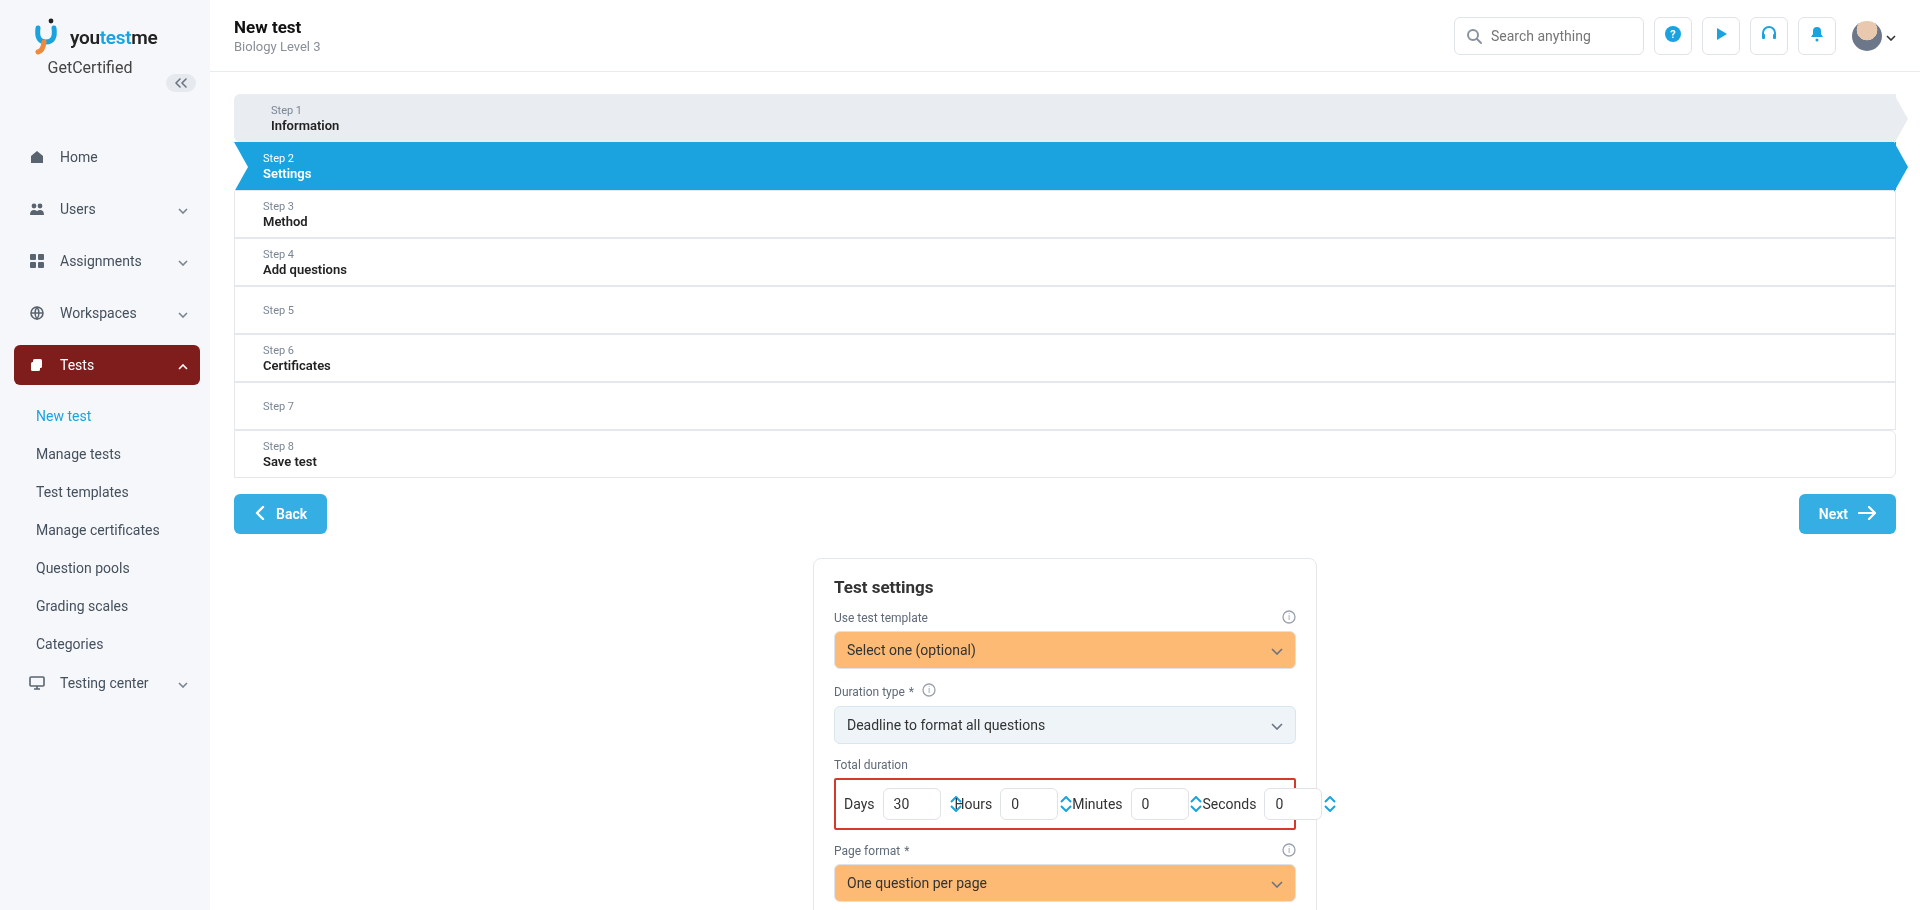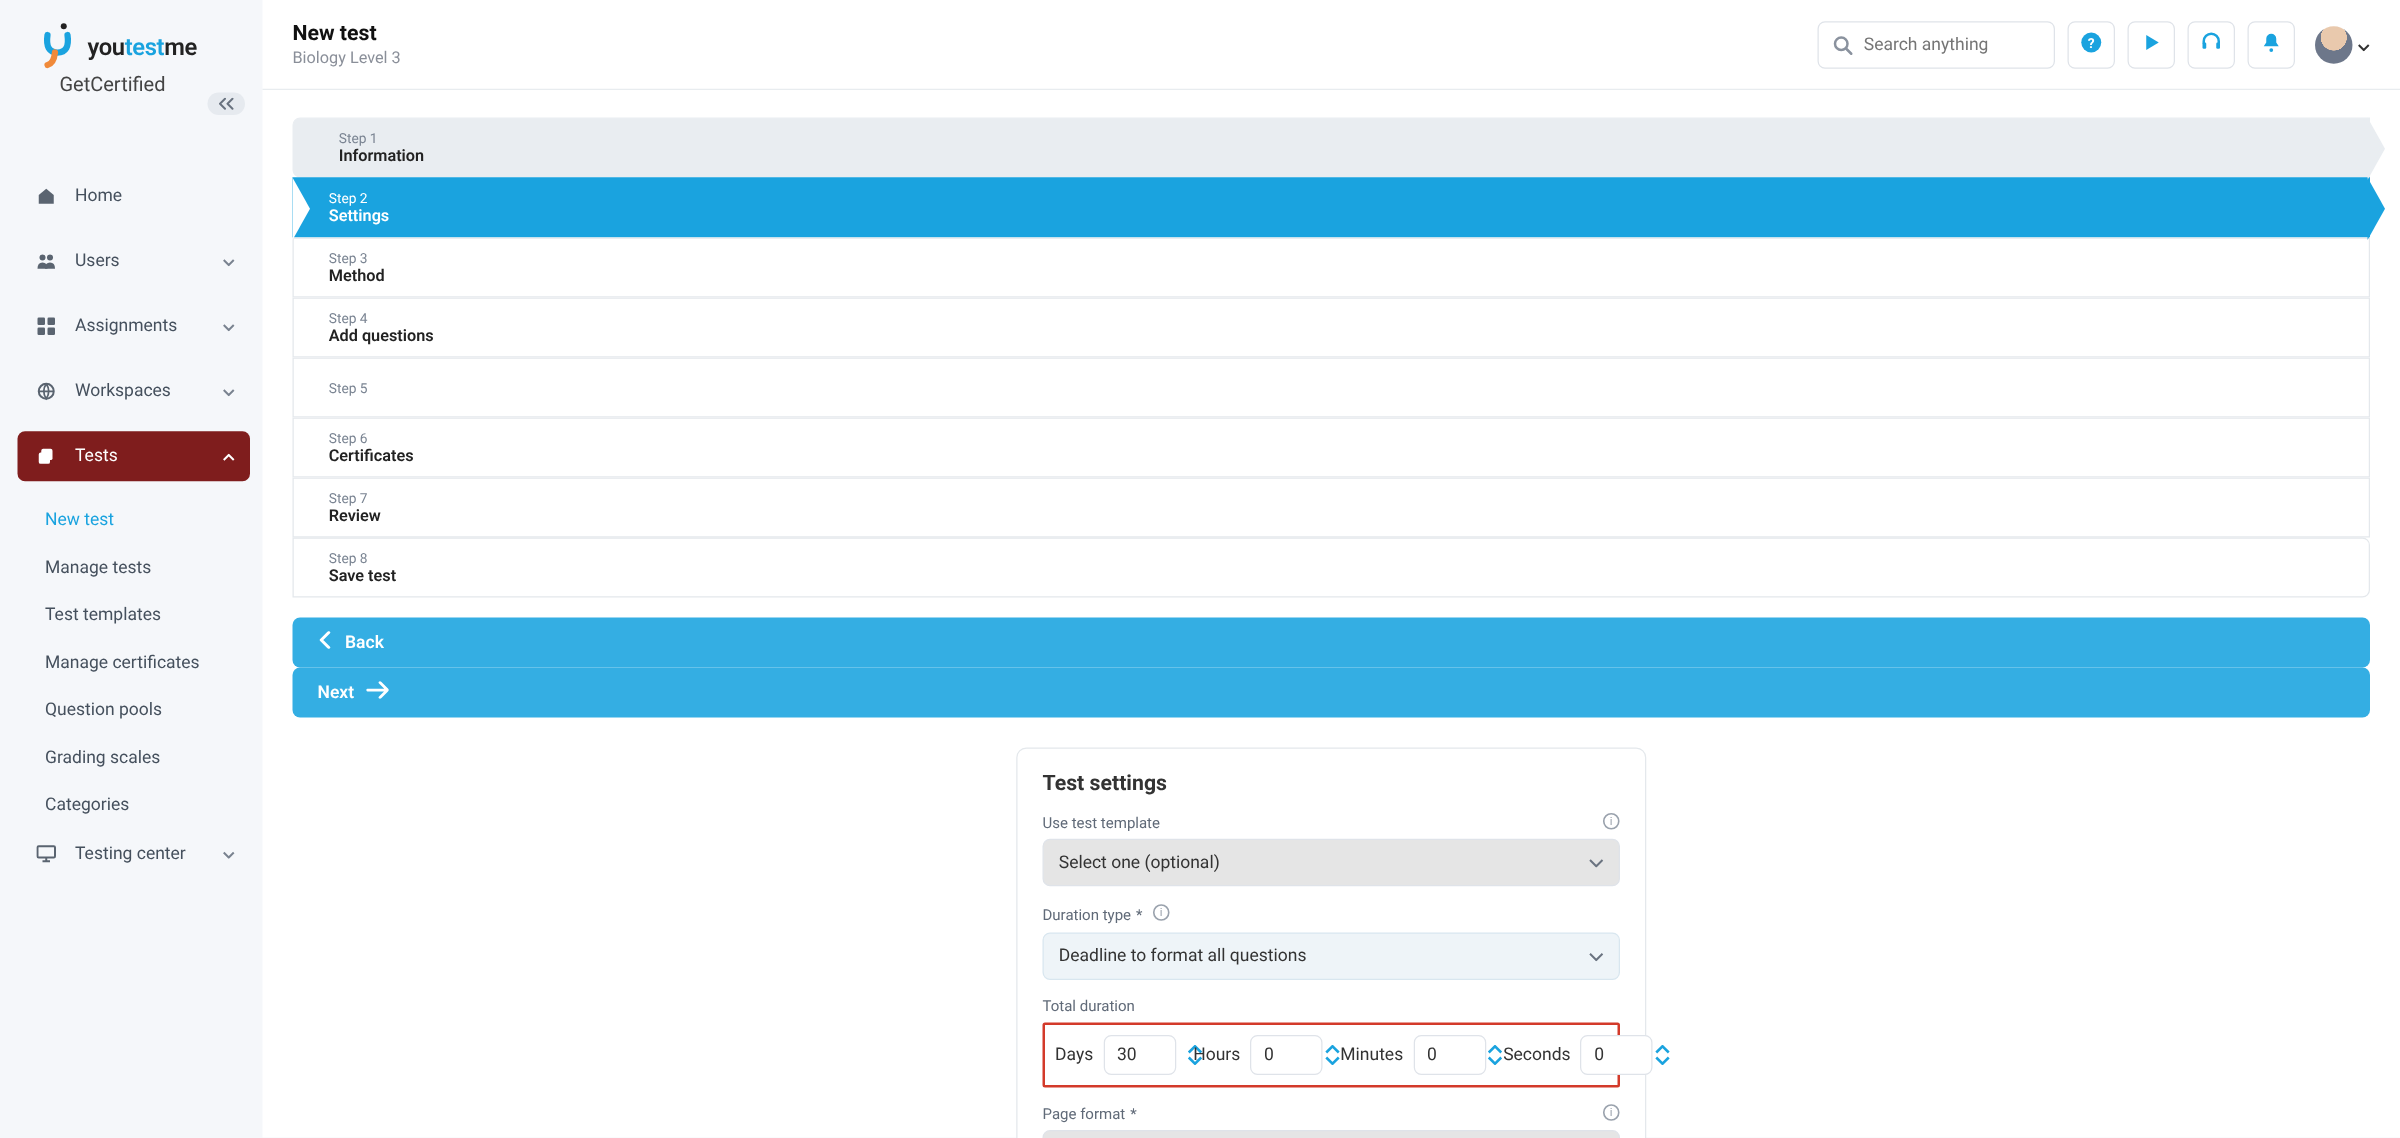--- a/index.html
+++ b/index.html
@@ -46,32 +46,32 @@
   .step .sn { font-size: 11px; color: #7b8593; }
   .step .sl { font-size: 13px; font-weight: 600; color: #222; margin-top: 1px; }
   .step.done { background: #e9edf1; border-color: #e9edf1; padding-left: 36px; }
   .step.active { background: #1aa3df; border-color: #1aa3df; }
   .step.active .sn, .step.active .sl { color: #fff; }
   .step.arrow::after { content: ""; position: absolute; right: -13px; top: -1px; width: 0; height: 0; border-top: 25px solid transparent; border-bottom: 25px solid transparent; border-left: 14px solid #fff; z-index: 2; }
   .step.done.arrow::after { border-left-color: #e9edf1; }
   .step.active.arrow::after { border-left-color: #1aa3df; }
   .step.arrow:not(:first-child)::before { content: ""; position: absolute; left: -1px; top: -1px; width: 0; height: 0; border-top: 25px solid transparent; border-bottom: 25px solid transparent; border-left: 14px solid #fff; z-index: 1; }
 
-  .navbtns { display: flex; justify-content: space-between; margin-top: 16px; flex-direction: column; }
+  .navbtns { display: flex; justify-content: space-between; margin-top: 16px; }
   .btn { height: 40px; padding: 0 20px; border: none; border-radius: 6px; background: #34aee3; color: #fff; font-size: 14px; font-weight: 600; display: inline-flex; align-items: center; gap: 10px; cursor: pointer; }
 
   
   .card { width: 504px; margin: 24px auto 0 auto; border: 1px solid #e4e8ec; border-radius: 8px; background: #fff; padding: 18px 20px 36px 20px; }
   .card h2 { font-size: 17px; font-weight: 700; margin-bottom: 14px; }
   .fld { margin-bottom: 14px; }
   .fld-label { font-size: 12px; color: #606a78; display: flex; align-items: center; gap: 4px; margin-bottom: 6px; position: relative; }
   .fld-label .req { color: #606a78; }
   .fld-label .info { margin-left: 4px; }
   .fld-label .info-right { position: absolute; right: 0; }
-  .select { height: 38px; border: 1px solid #dfe3e9; border-radius: 6px; background: #e5e5e5; display: flex; align-items: center; padding: 0 12px; font-size: 14px; color: #333; position: relative; cursor: pointer; }
+  .select { height: 38px; border: 1px solid #dfe3e9; border-radius: 6px; background: #fdba74; display: flex; align-items: center; padding: 0 12px; font-size: 14px; color: #333; position: relative; cursor: pointer; }
   .select.shade { background: #eef4f8; border-color: #d8e6ef; }
   .select .chev { position: absolute; right: 12px; top: 50%; transform: translateY(-50%); }
 
   .duration-box { border: 2px solid #d33a2a; border-radius: 2px; padding: 8px 8px; display: flex; align-items: center; gap: 14px; }
   .dur-group { display: flex; align-items: center; gap: 8px; }
   .dur-group label { font-size: 14px; color: #333; }
   .spin { width: 58px; height: 32px; border: 1px solid #dfe3e9; border-radius: 6px; display: flex; align-items: center; padding: 0 6px 0 10px; font-size: 14px; color: #333; background:#fff;gap:41px;}
   .spin .arrows { margin-left: auto; display: flex; flex-direction: column; line-height: 0; }
 
   
@@ -243,21 +243,20 @@
         </div><div class="step">
           <span class="sn">Step 4</span>
           <span class="sl">Add questions</span>
         </div><div class="step">
           <span class="sn">Step 5</span>
         </div><div class="step">
           <span class="sn">Step 6</span>
           <span class="sl">Certificates</span>
         </div><div class="step">
           <span class="sn">Step 7</span>
-          <span class="sl">Review</span>
         </div><div class="step">
           <span class="sn">Step 8</span>
           <span class="sl">Save test</span>
         </div></div>
 
     <div class="navbtns">
       <button class="btn">
         <span><svg width="12" height="14" viewBox="0 0 12 14">
               <path d="M9 1 L3 7 L9 13" fill="none" stroke="#fff" stroke-width="2.4" stroke-linecap="round" stroke-linejoin="round"></path>
             </svg></span>

